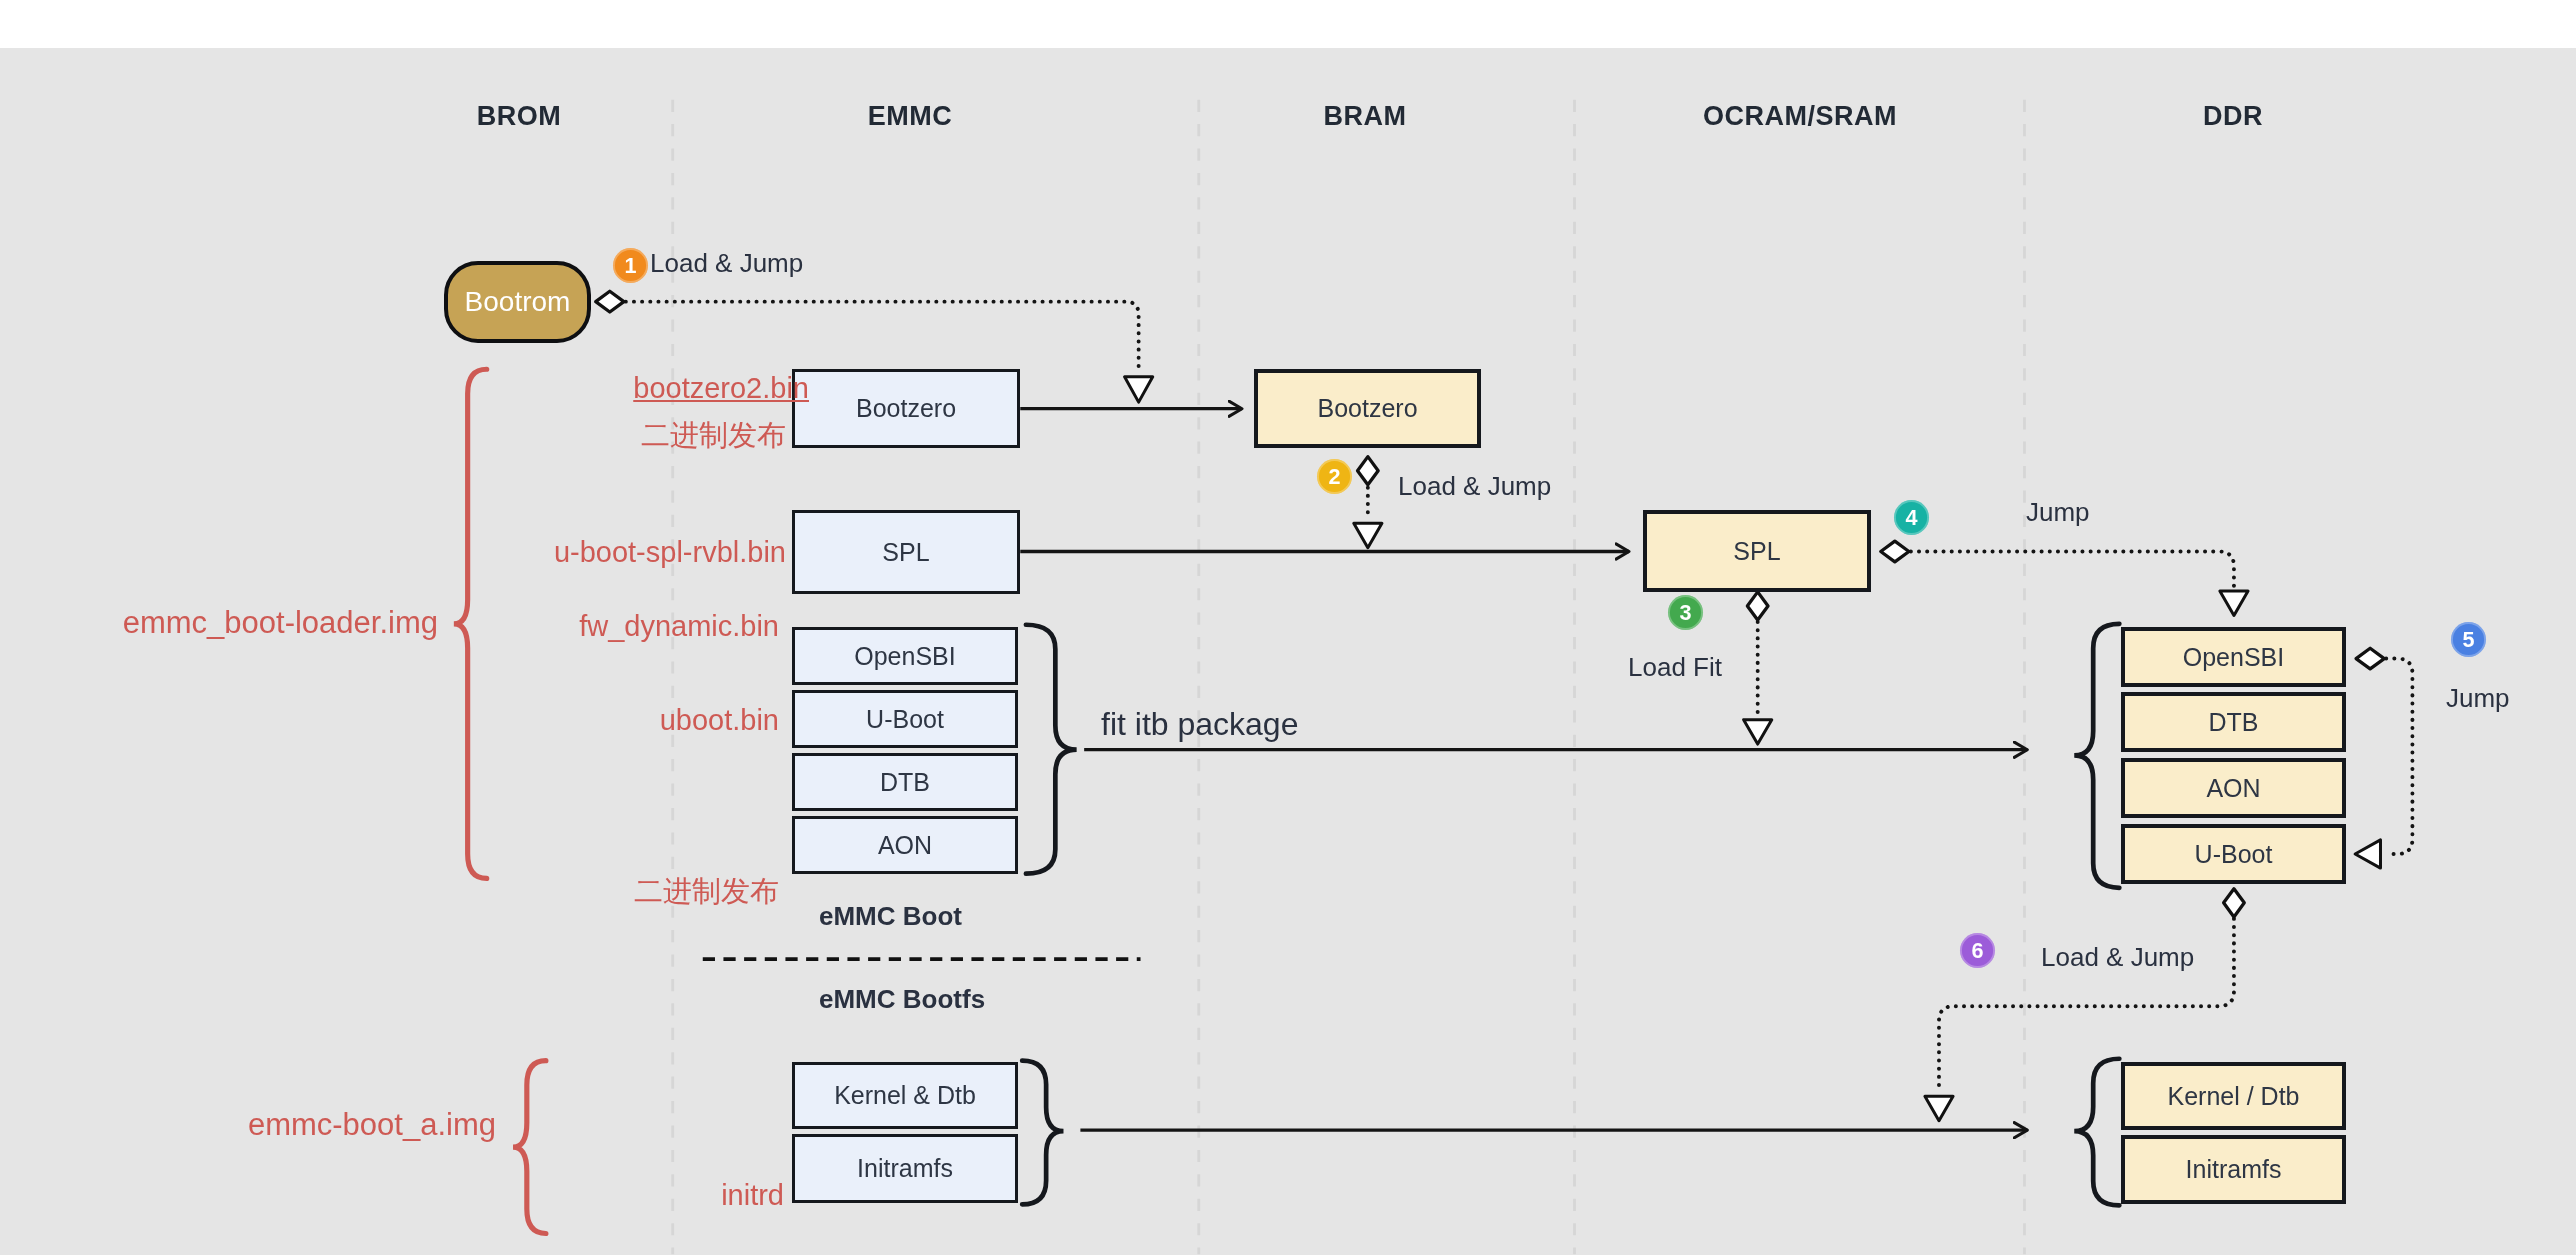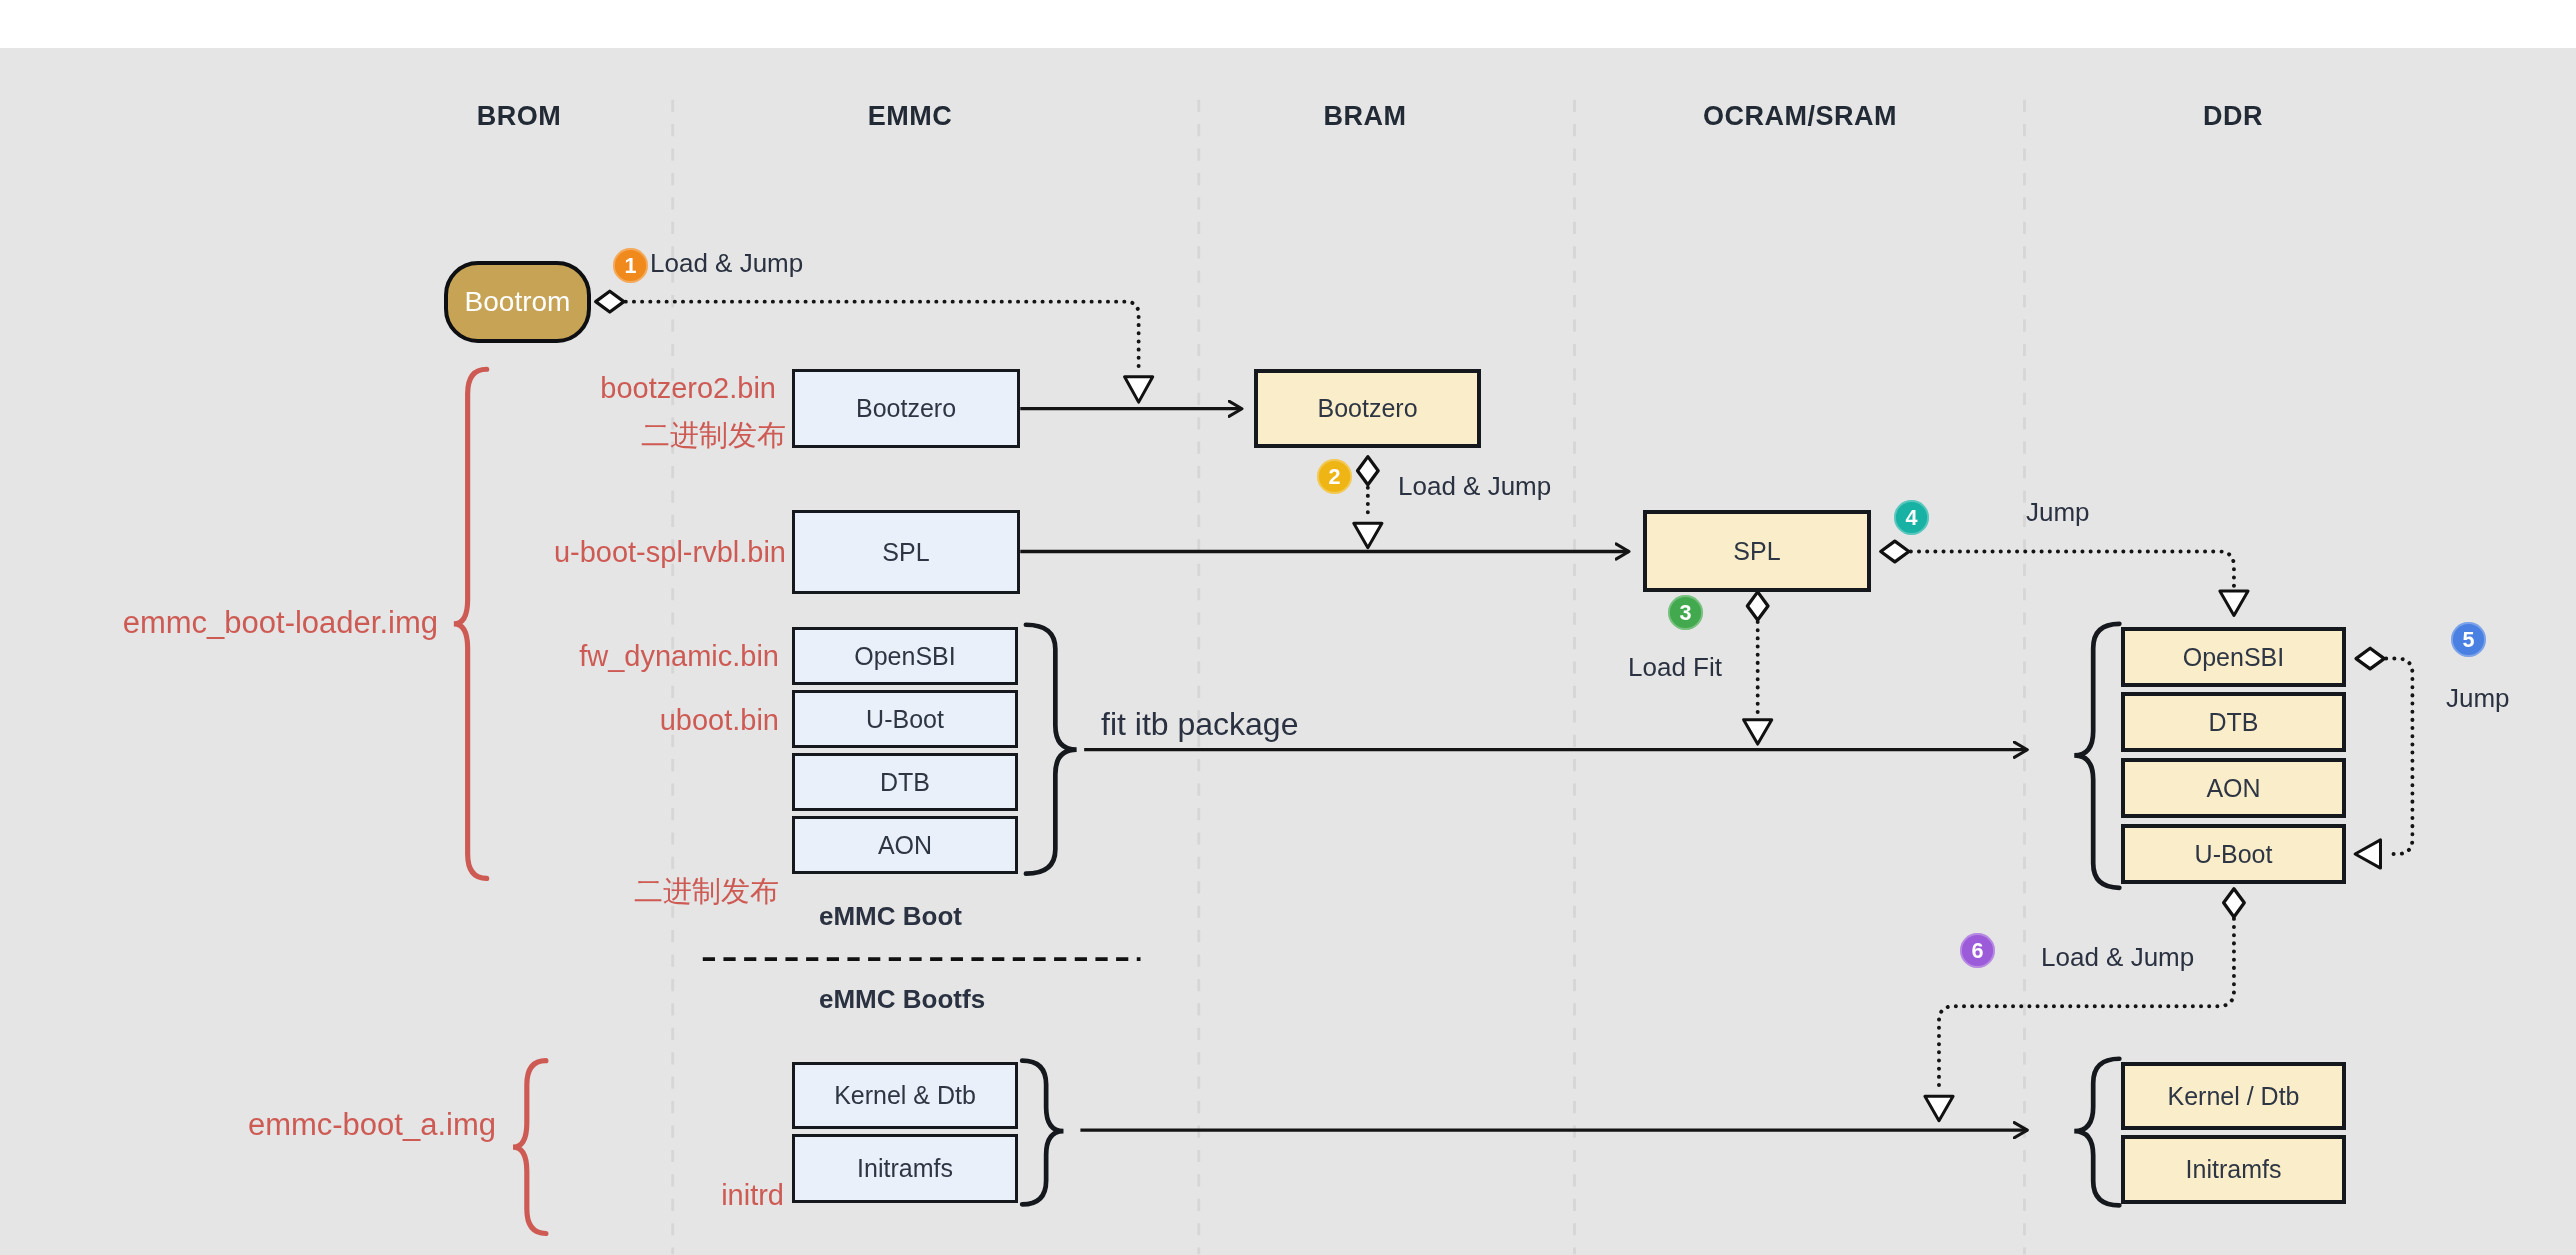--- a/index.html
+++ b/index.html
@@ -91,24 +91,24 @@
   <div class="abs box cream" style="left:2121px;top:579px;width:225px;height:60px;">OpenSBI</div>
   <div class="abs box cream" style="left:2121px;top:644px;width:225px;height:60px;">DTB</div>
   <div class="abs box cream" style="left:2121px;top:710px;width:225px;height:60px;">AON</div>
   <div class="abs box cream" style="left:2121px;top:776px;width:225px;height:60px;">U-Boot</div>
 
   <div class="abs box" style="left:792px;top:1014px;width:226px;height:67px;">Kernel &amp; Dtb</div>
   <div class="abs box" style="left:792px;top:1086px;width:226px;height:69px;">Initramfs</div>
   <div class="abs box cream" style="left:2121px;top:1014px;width:225px;height:68px;">Kernel / Dtb</div>
   <div class="abs box cream" style="left:2121px;top:1087px;width:225px;height:69px;">Initramfs</div>
 
-  <div class="abs r" style="left:381px;top:322px;">bootzero2.bin</div>
+  <div class="abs r" style="left:414px;top:322px;text-decoration:underline;">bootzero2.bin</div>
   <div class="abs r" style="left:391px;top:369px;">二进制发布</div>
   <div class="abs r" style="left:391px;top:486px;">u-boot-spl-rvbl.bin</div>
-  <div class="abs r" style="left:384px;top:590px;">fw_dynamic.bin</div>
+  <div class="abs r" style="left:384px;top:560px;">fw_dynamic.bin</div>
   <div class="abs r" style="left:384px;top:654px;">uboot.bin</div>
   <div class="abs r" style="left:384px;top:825px;">二进制发布</div>
   <div class="abs r rb" style="left:43px;top:557px;">emmc_boot-loader.img</div>
   <div class="abs r rb" style="left:101px;top:1059px;">emmc-boot_a.img</div>
   <div class="abs r" style="left:389px;top:1129px;">initrd</div>
 
   <div class="abs badge" style="left: 613px; top: 200px; background: rgb(241, 138, 29);">1</div>
   <div class="abs badge" style="left: 1317px; top: 411px; background: rgb(239, 181, 20);">2</div>
   <div class="abs badge" style="left: 1668px; top: 547px; background: rgb(67, 169, 78);">3</div>
   <div class="abs badge" style="left: 1894px; top: 452px; background: rgb(23, 178, 164);">4</div>

